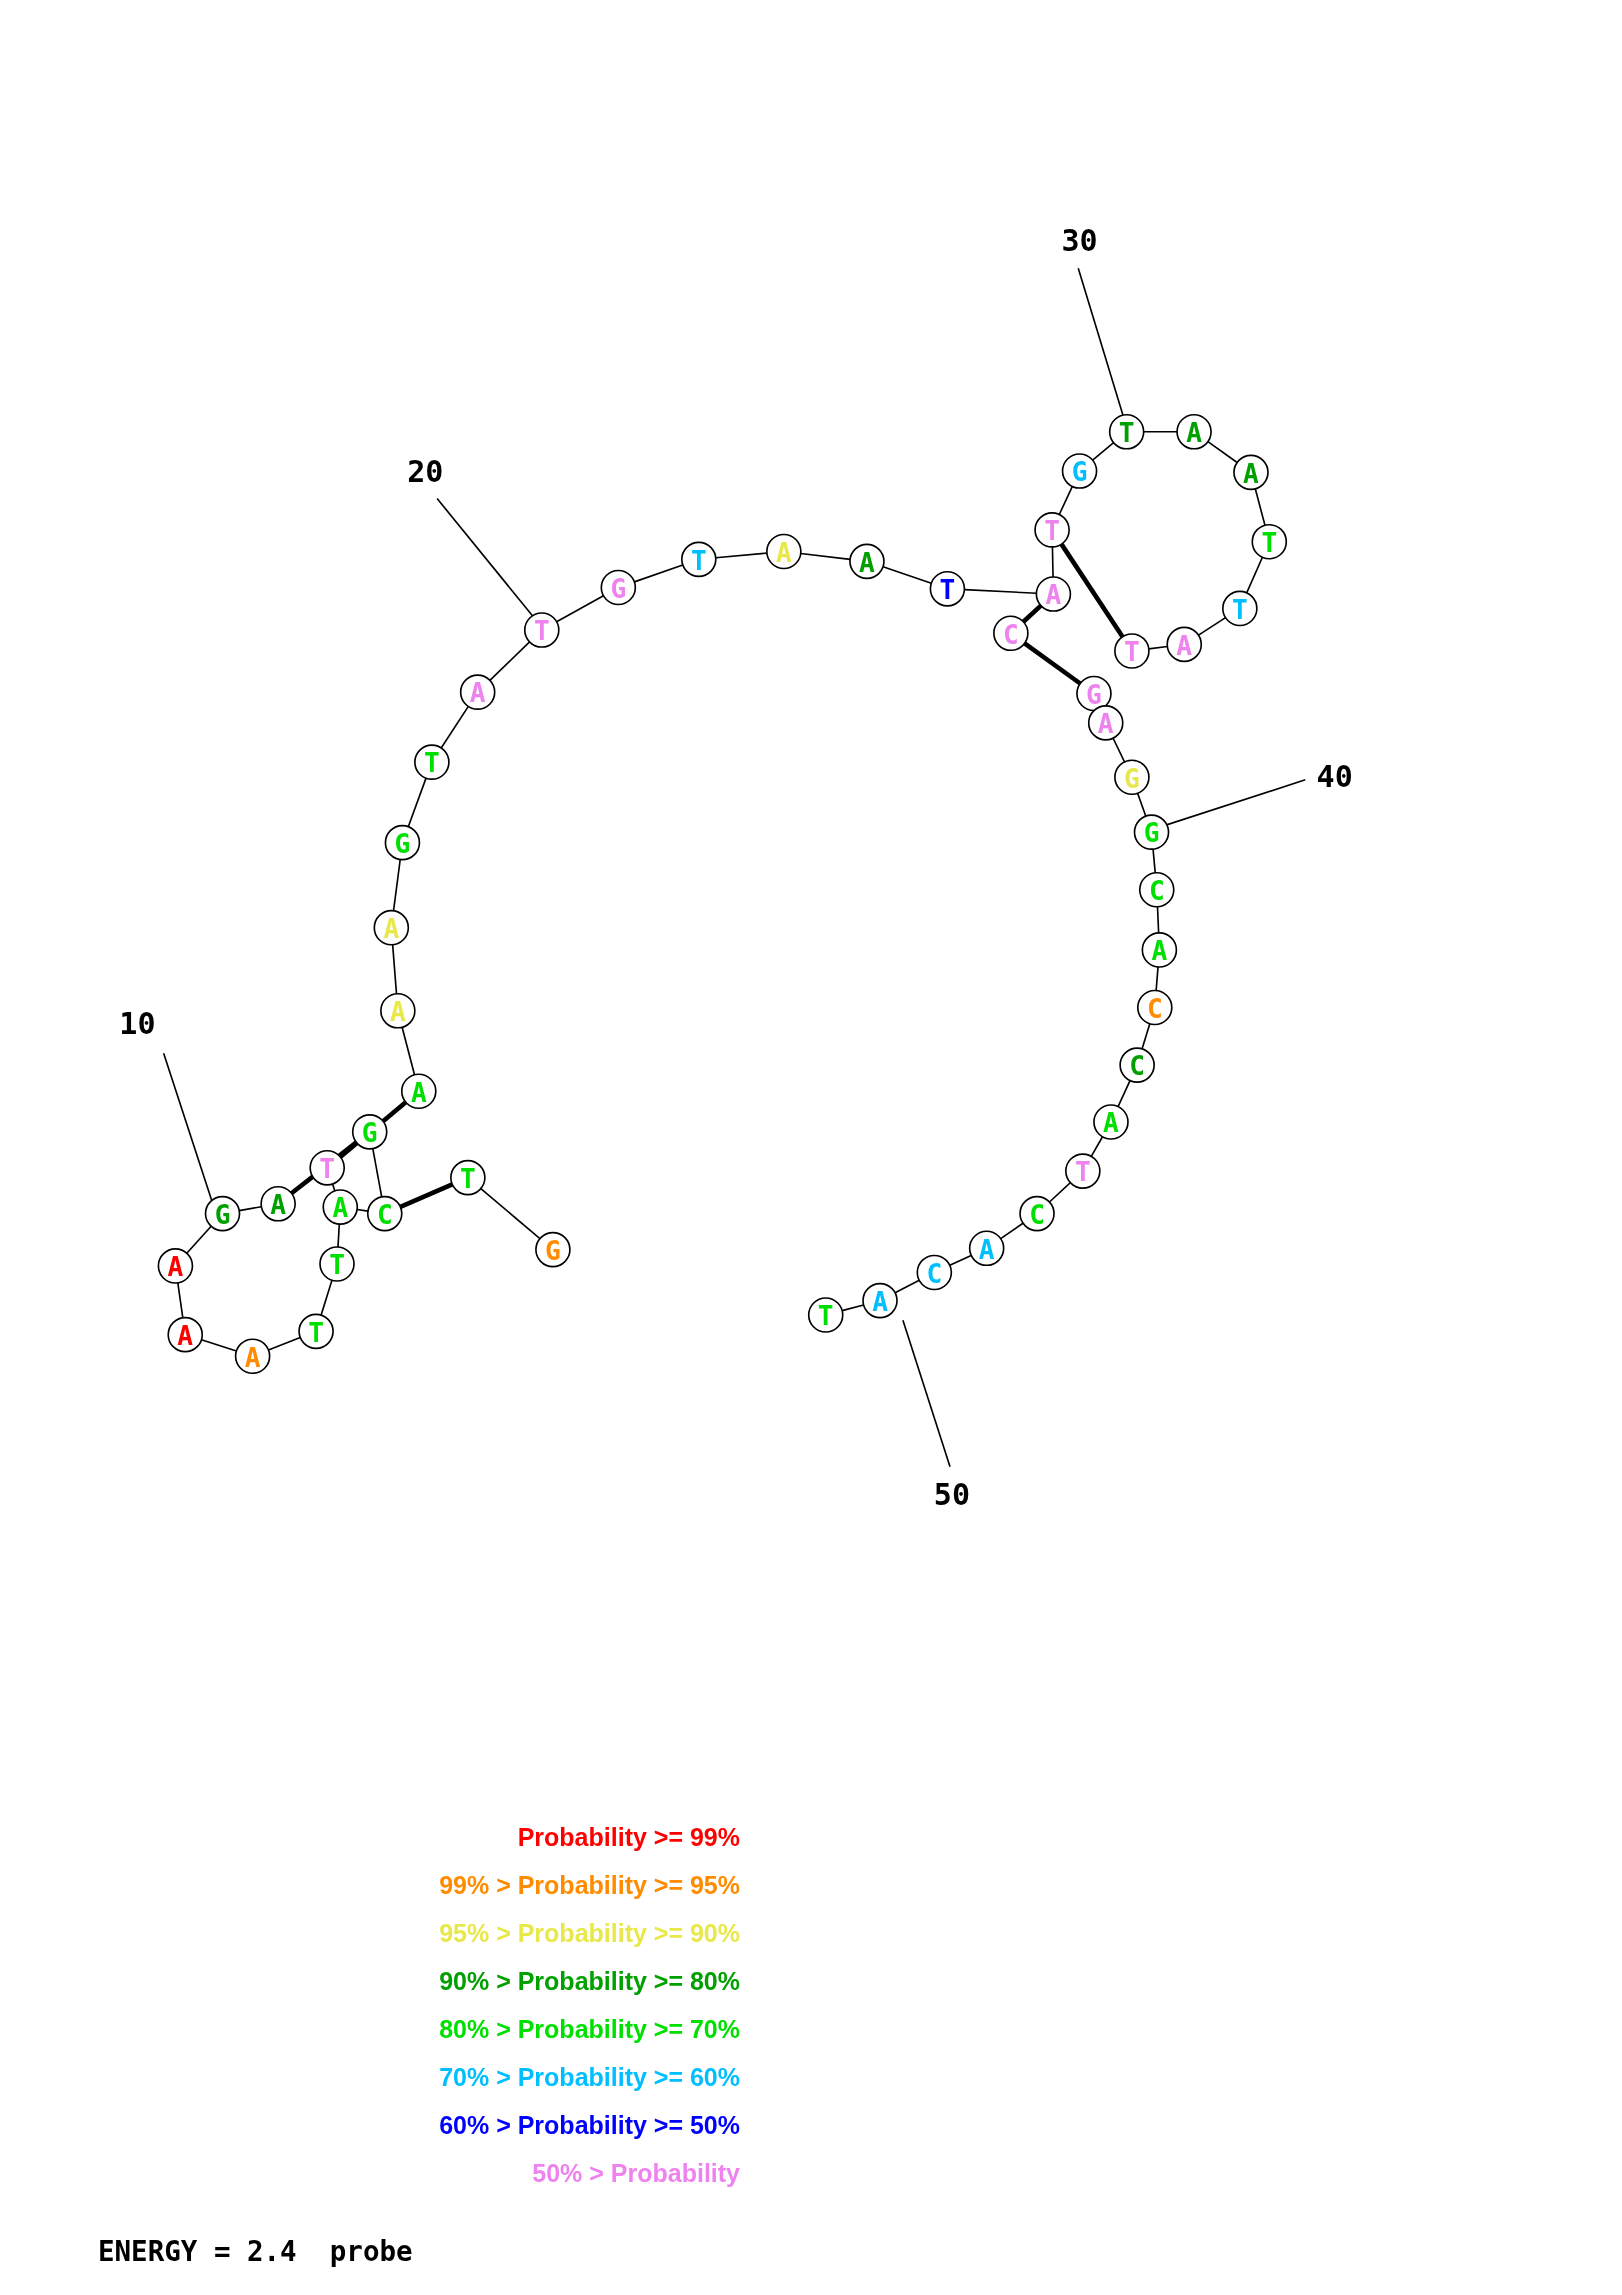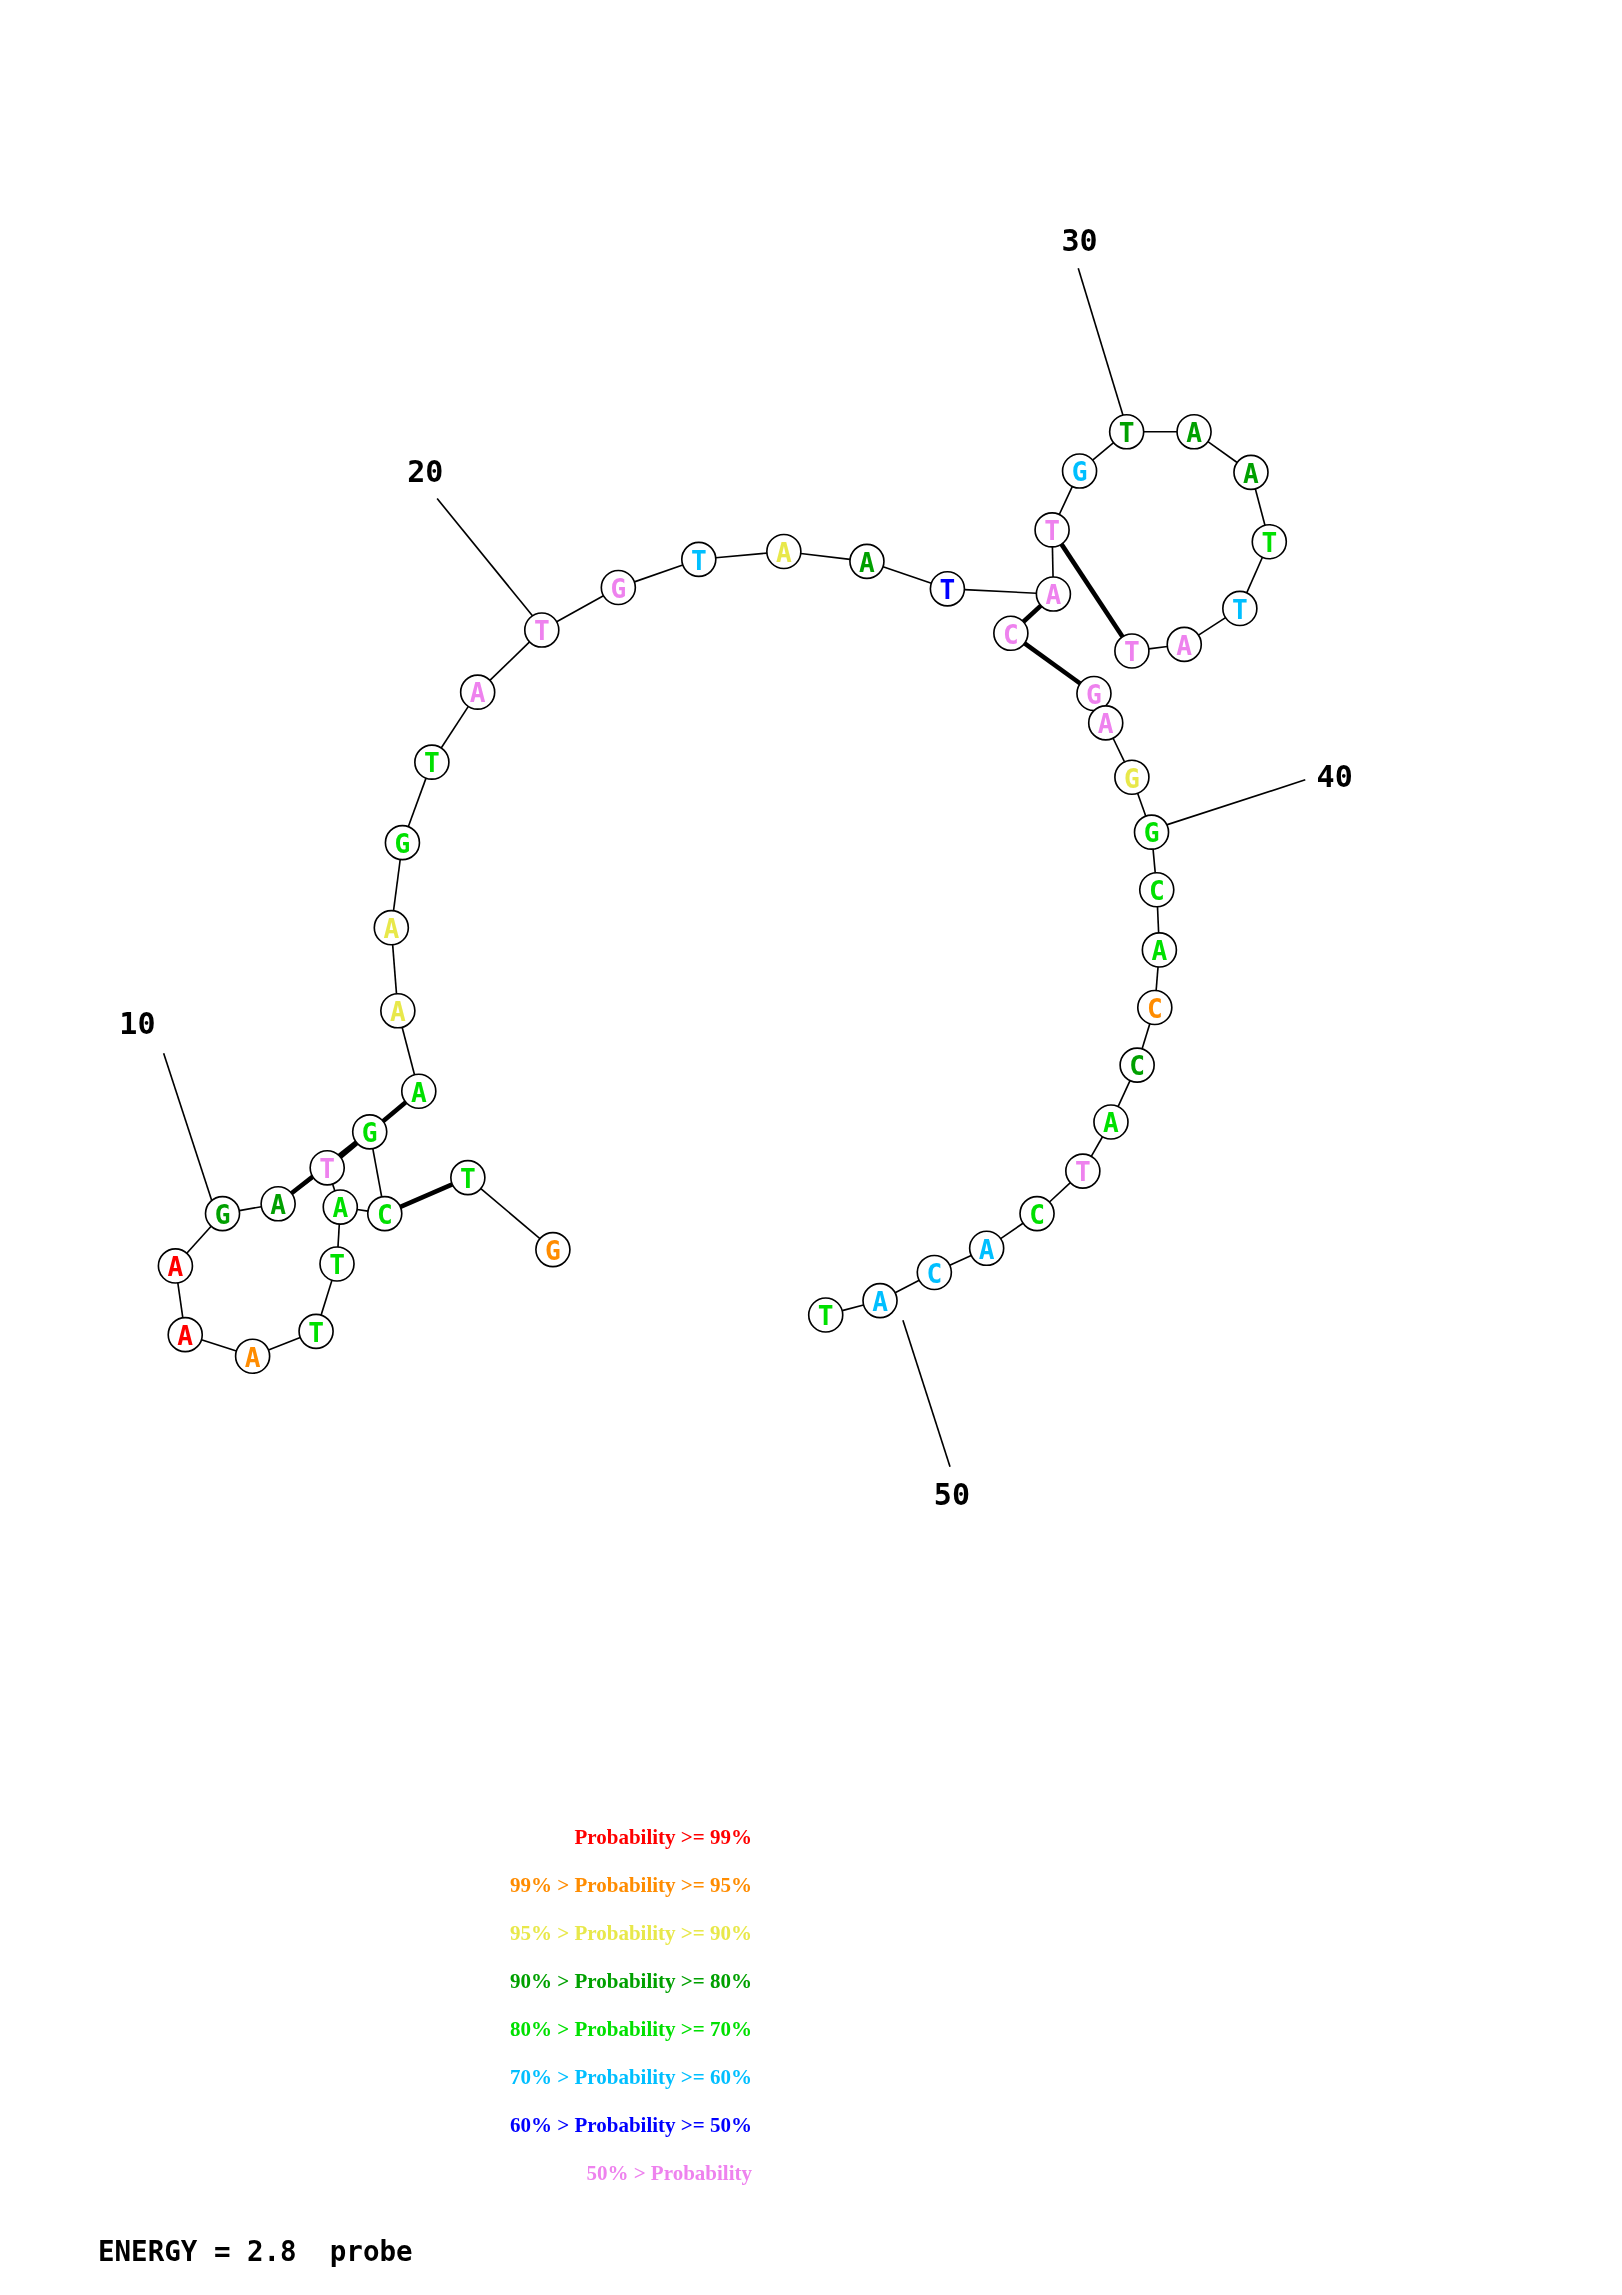--- a/index.html
+++ b/index.html
@@ -16,26 +16,26 @@
   }
   #structure-svg {
     position: absolute;
     left: 0;
     top: 0;
     width: 1622px;
     height: 1701px;
   }
   .legend {
     position: absolute;
-    left: 98px;
+    left: 86px;
     top: 1813px;
     width: 785px;
-    font-family: Liberation Serif, serif;
+    font-family: Liberation Sans, sans-serif;
     font-weight: bold;
-    font-size: 21px;
+    font-size: 25px;
     line-height: 48px;
     white-space: pre;
   }
   .legend-row {
     display: block;
     text-align: right;
     width: 654px;
   }
   .energy {
     position: absolute;
@@ -360,14 +360,14 @@
       <text x="210" y="1565" class="index-label">10</text>
       <text x="650" y="720" class="index-label">20</text>
       <text x="1650" y="368" class="index-label">30</text>
       <text x="2040" y="1187" class="index-label">40</text>
       <text x="1455" y="2285" class="index-label">50</text>
     </g>
 </svg>
 
 <div class="legend" id="legend-container"><span class="legend-row" style="color: rgb(255, 0, 0);">Probability &gt;= 99%</span><span class="legend-row" style="color: rgb(255, 140, 0);">99% &gt; Probability &gt;= 95%</span><span class="legend-row" style="color: rgb(232, 232, 74);">95% &gt; Probability &gt;= 90%</span><span class="legend-row" style="color: rgb(0, 160, 0);">90% &gt; Probability &gt;= 80%</span><span class="legend-row" style="color: rgb(0, 224, 0);">80% &gt; Probability &gt;= 70%</span><span class="legend-row" style="color: rgb(0, 191, 255);">70% &gt; Probability &gt;= 60%</span><span class="legend-row" style="color: rgb(0, 0, 255);">60% &gt; Probability &gt;= 50%</span><span class="legend-row" style="color: rgb(238, 130, 238);">50% &gt; Probability</span></div>
 
-<div class="energy">ENERGY = 2.8  probe</div>
+<div class="energy">ENERGY = 2.4  probe</div>
 
 
 </body></html>

